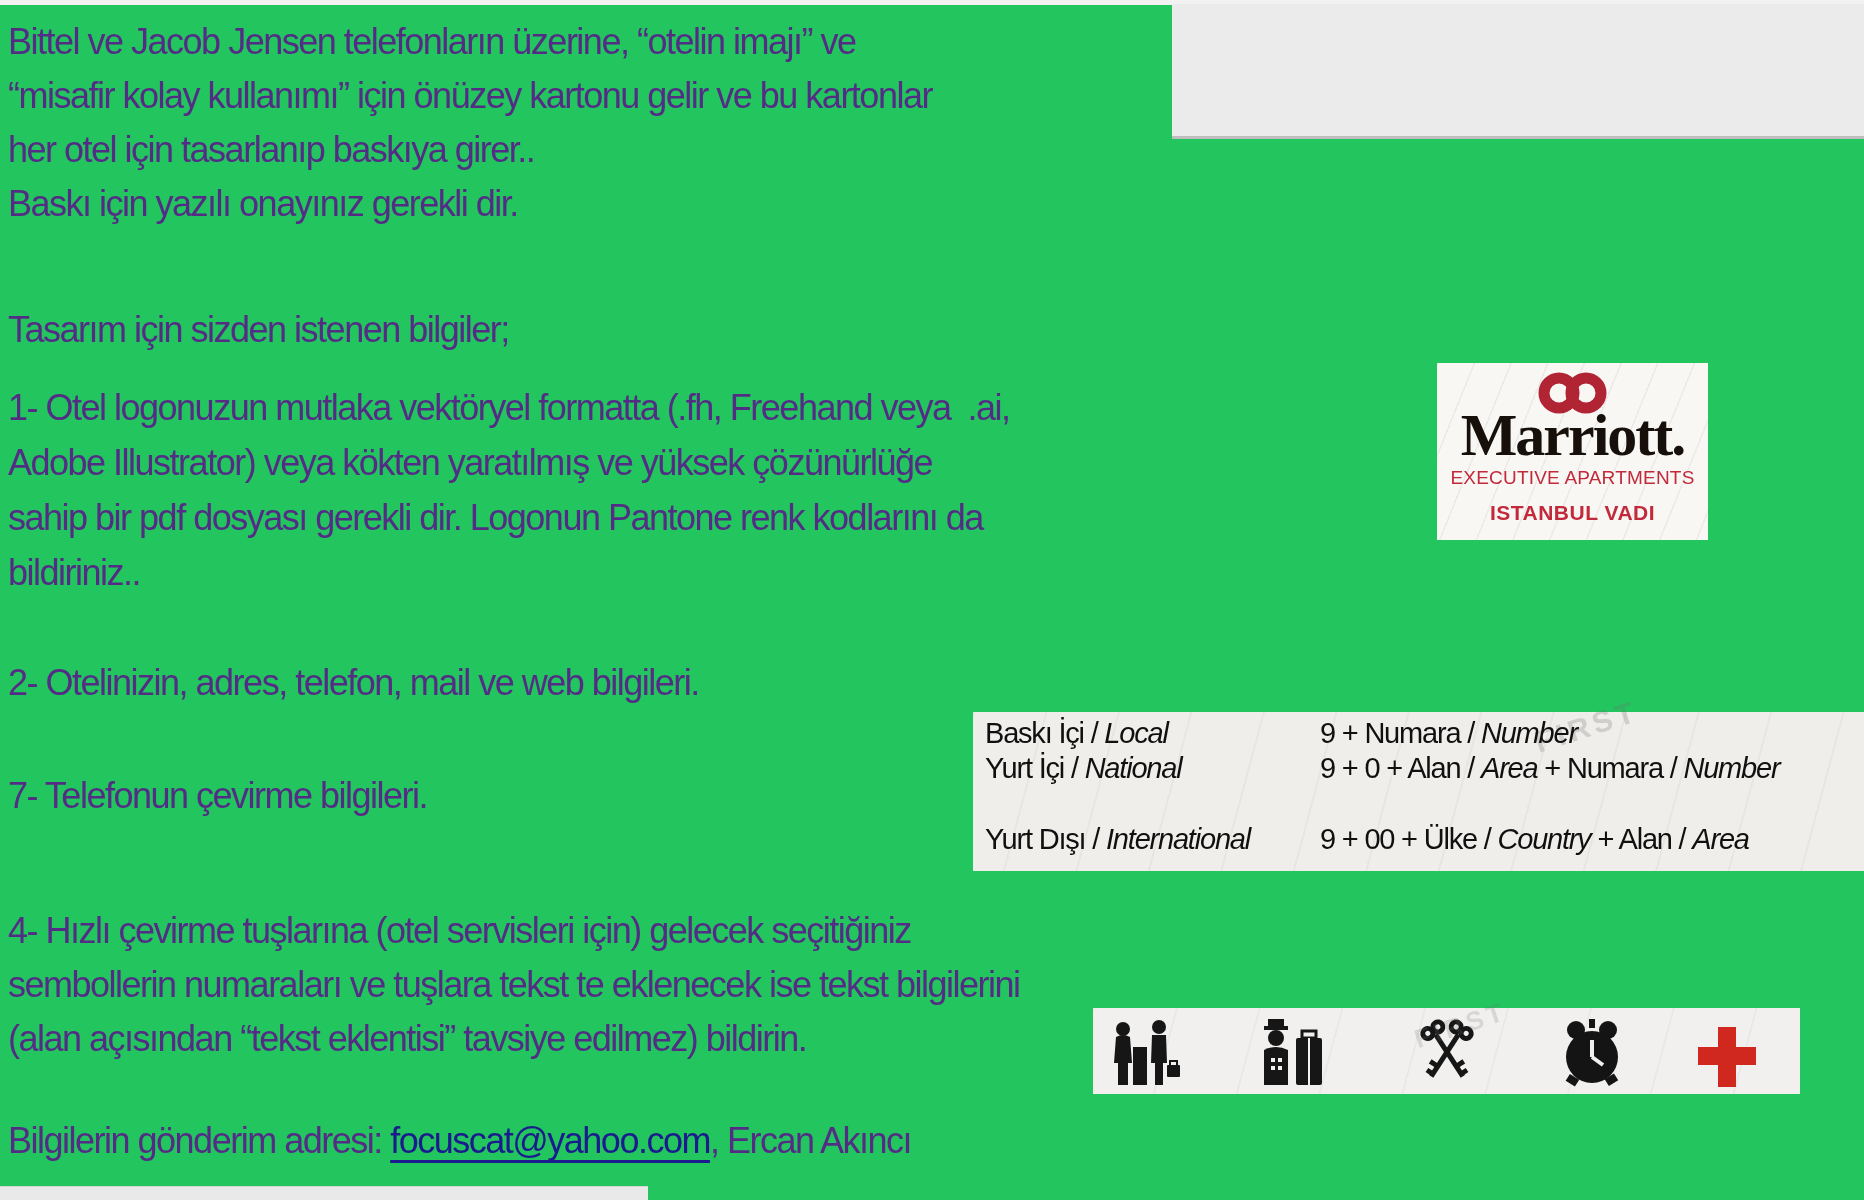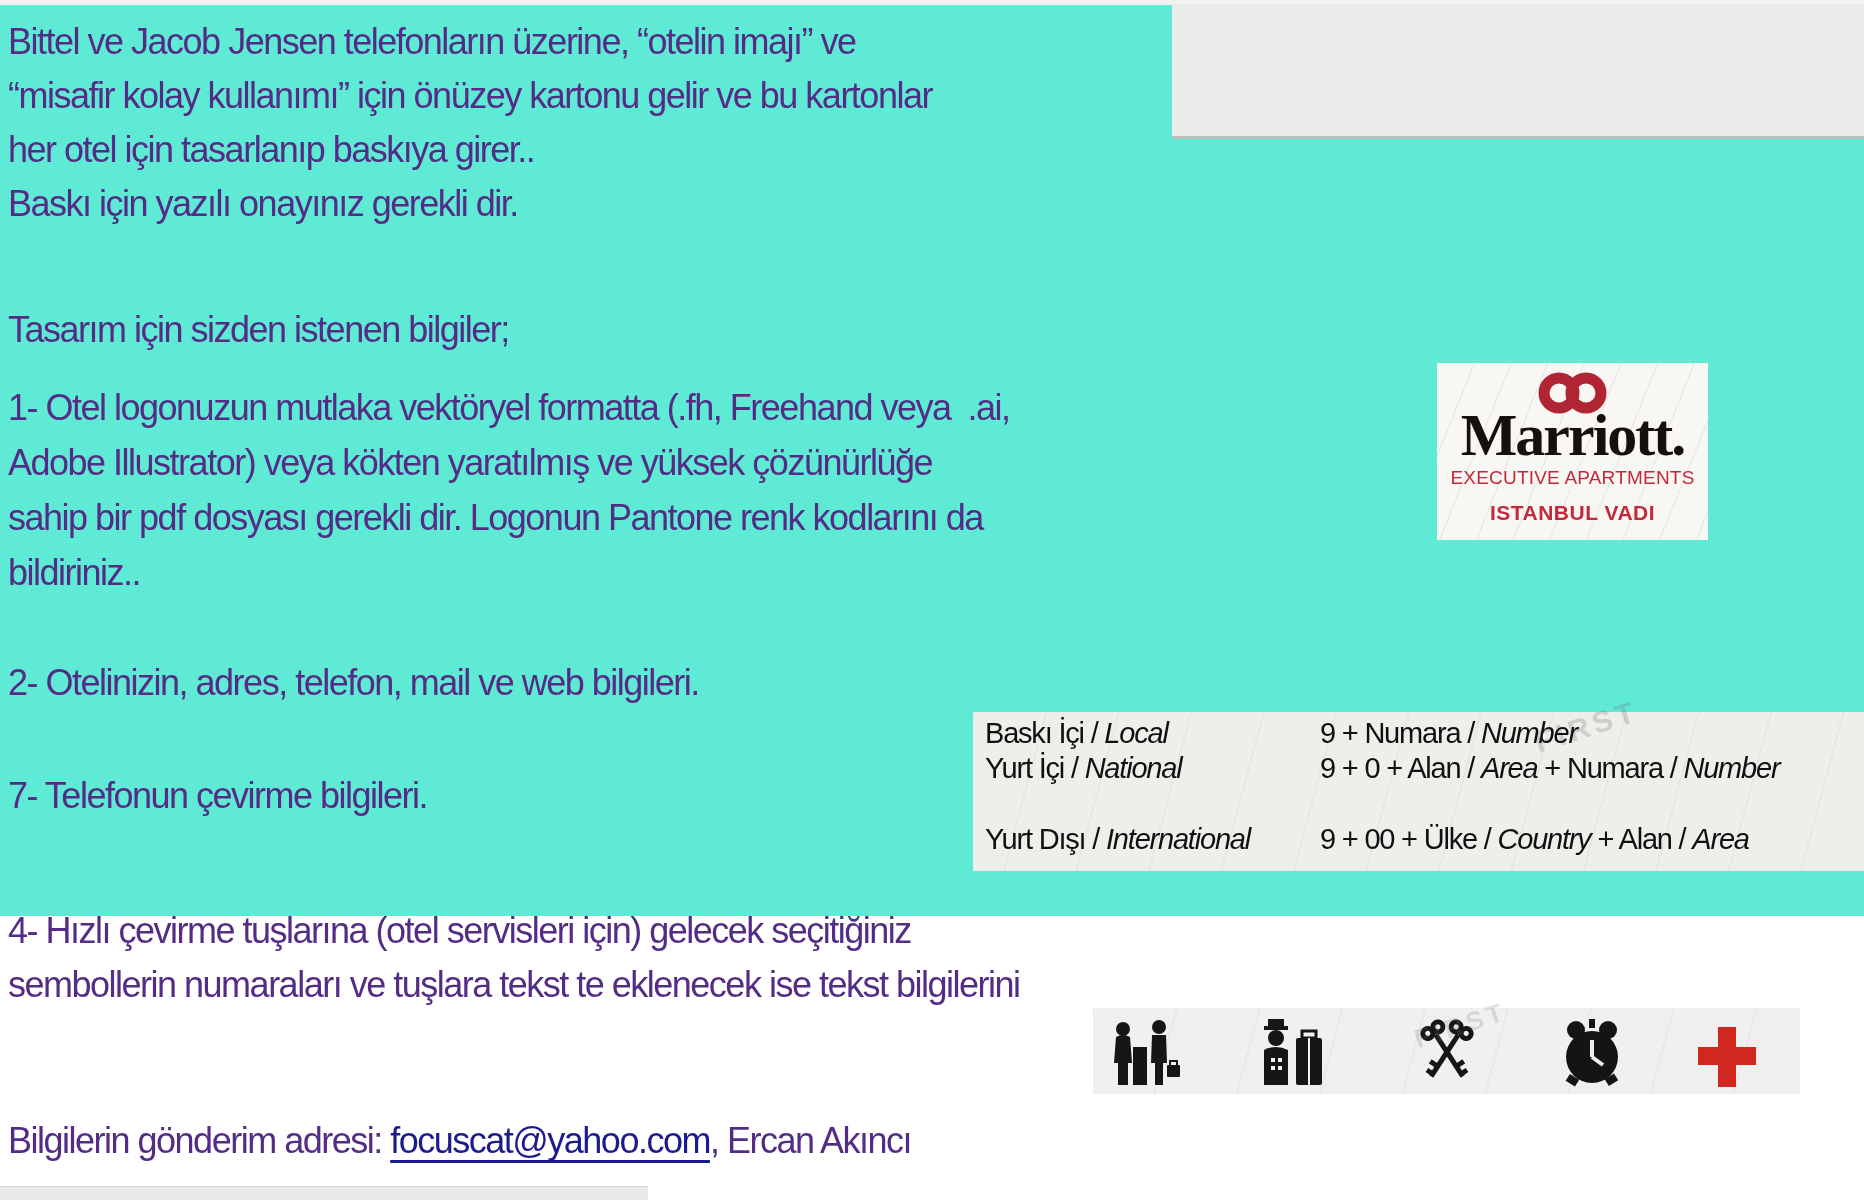--- a/index.html
+++ b/index.html
@@ -1,17 +1,17 @@
 <!DOCTYPE html>
 <html><head>
 <meta charset="utf-8">
 <style>
   html,body{margin:0;padding:0;}
   body{width:1864px;height:1200px;background:#ffffff;overflow:hidden;}
-  .stage{position:relative;width:1864px;height:916px;background:#5eead4;font-family:"Liberation Sans",sans-serif;}
+  .stage{position:relative;width:1864px;height:1200px;background:#22c55e;font-family:"Liberation Sans",sans-serif;}
   .abs{position:absolute;}
   .txt{font-family:"Liberation Sans",sans-serif;font-size:36px;line-height:54px;letter-spacing:-1.5px;color:#542c86;}
   .txt .b{font-weight:400;}
   .line{white-space:pre;display:block;}
   
   .top-strip{left:0;top:0;width:1864px;height:5px;background:#f2f2f2;}
   .top-right-box{left:1172px;top:4px;width:692px;height:132px;background:#ebebeb;border-bottom:3px solid #bdbdbd;}
   .bottom-strip{left:0;top:1186px;width:648px;height:14px;background:#e9e9e9;border-top:1px solid #d5d5d5;}
   
   .logo-box{left:1437px;top:363px;width:271px;height:177px;background:#f8f7f4;
@@ -69,20 +69,21 @@
     <span class="line">2- Otelinizin, adres, telefon, mail ve web bilgileri.</span>
   </div>
 
   <div class="abs txt" style="left:8px;top:769px;">
     <span class="line">7- Telefonun çevirme bilgileri.</span>
   </div>
 
   <div class="abs txt" style="left:8px;top:904px;">
     <span class="line">4- Hızlı çevirme tuşlarına (otel servisleri için) gelecek seçitiğiniz</span>
     <span class="line">sembollerin numaraları ve tuşlara tekst te eklenecek ise tekst bilgilerini</span>
+    <span class="line">(alan açısından “tekst eklentisi” tavsiye edilmez) bildirin.</span>
   </div>
 
   <div class="abs txt" style="left:8px;top:1114px;">
     <span class="line"><span>Bilgilerin gönderim adresi: </span><a class="email-link">focuscat@yahoo.com</a><span>, Ercan Akıncı</span></span>
   </div>
 
   <div class="abs logo-box">
     <div class="logo-symbol">
       <svg width="271" height="44" viewBox="0 0 271 44">
         <g fill="none" stroke="#b02433" stroke-width="11">

